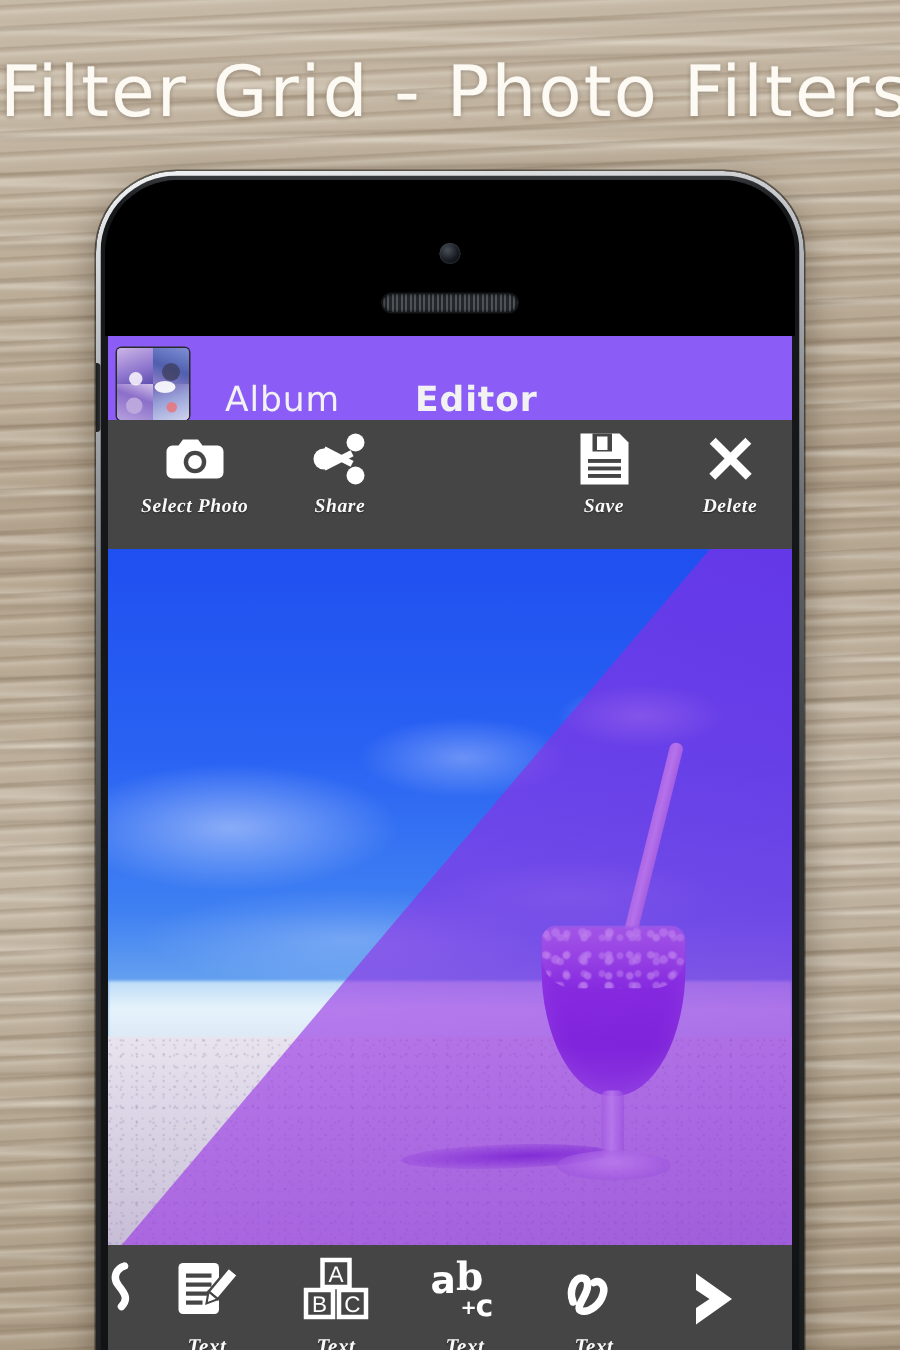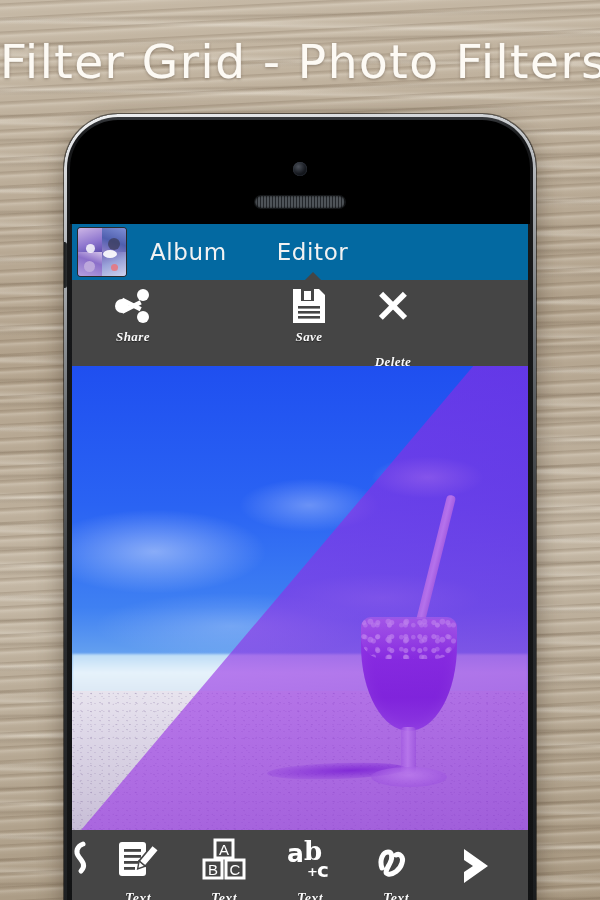--- a/index.html
+++ b/index.html
@@ -109,23 +109,23 @@
     left: 8px; top: 110px;
     width: 456px; height: 690px;
     background: #171717;
     overflow: hidden;
   }
 
   
   .navbar {
     position: relative;
     height: 56px;
-    background: #0369a1;
+    background: #8b5cf6;
     display: flex;
-    align-items: center;
+    align-items: flex-end;
     padding-left: 6px;
   }
   .app-icon {
     width: 48px; height: 48px;
     border-radius: 3px;
     position: relative;
     overflow: hidden;
     flex: 0 0 auto;
     background:
       linear-gradient(135deg, #9c7fd4 0%, #6f5bbd 50%, #c7a7dd 100%);
@@ -152,21 +152,21 @@
   .nav-item {
     color: #f2f2f2;
     font-family: "DejaVu Sans", sans-serif;
     font-size: 23px;
     font-weight: 400;
     letter-spacing: 0.6px;
     white-space: nowrap;
     position: relative;
   }
   .nav-album { margin-left: 24px; }
-  .nav-editor { margin-left: 50px; }
+  .nav-editor { margin-left: 50px; font-weight: bold; }
   .nav-topapp { margin-left: 48px; }
 
   .active-caret {
     position: absolute;
     left: 50%; bottom: -16px;
     transform: translateX(-50%);
     width: 0; height: 0;
     border-left: 9px solid transparent;
     border-right: 9px solid transparent;
     border-bottom: 9px solid #454545;
@@ -197,21 +197,21 @@
     font-size: 13px;
     letter-spacing: 0.4px;
     margin-top: 3px;
     color: #fafafa;
     text-shadow: 0 1px 1px rgba(0,0,0,0.5);
   }
   .tool-icon { width: 46px; height: 40px; display:flex; align-items:center; justify-content:center; }
   .t-select { margin-left: 22px; }
   .t-save   { margin-left: 130px; }
   .t-share  { margin-left: 38px; }
-  .t-delete { margin-left: 38px; gap: 25px; }
+  .t-delete { margin-left: 38px; }
 
   
   .photo {
     position: relative;
     height: 464px;
     overflow: hidden;
     background: #1d4fe8;
   }
   .sky {
     position: absolute; inset: 0;
@@ -355,20 +355,30 @@
         </div>
         <div class="nav-item nav-album">Album</div>
         <div class="nav-item nav-editor">
           <span>Editor</span>
           <span class="active-caret"></span>
         </div>
       </div>
 
       <div class="toolbar">
 
+        <div class="tool t-select">
+          <span class="tool-icon">
+            <svg width="44" height="34" viewBox="0 0 44 34">
+              <path fill="#fff" d="M14 4h10l3 4h10a4 4 0 0 1 4 4v14a4 4 0 0 1-4 4H7a4 4 0 0 1-4-4V12a4 4 0 0 1 4-4h4z"></path>
+              <circle cx="22" cy="19" r="7.5" fill="#454545"></circle>
+              <circle cx="22" cy="19" r="4.6" fill="#fff"></circle>
+            </svg>
+          </span>
+          <span class="tool-label">Select Photo</span>
+        </div>
 
         <div class="tool t-share">
           <span class="tool-icon">
             <svg width="38" height="36" viewBox="0 0 38 36">
               <circle cx="29" cy="7" r="6" fill="#fff"></circle>
               <circle cx="29" cy="29" r="6" fill="#fff"></circle>
               <circle cx="8" cy="18" r="7" fill="#fff"></circle>
               <rect x="8" y="9.5" width="21" height="4.4" fill="#fff" transform="rotate(27 8 11.7)"></rect>
               <rect x="8" y="21.5" width="21" height="4.4" fill="#fff" transform="rotate(-27 8 23.7)"></rect>
             </svg>

